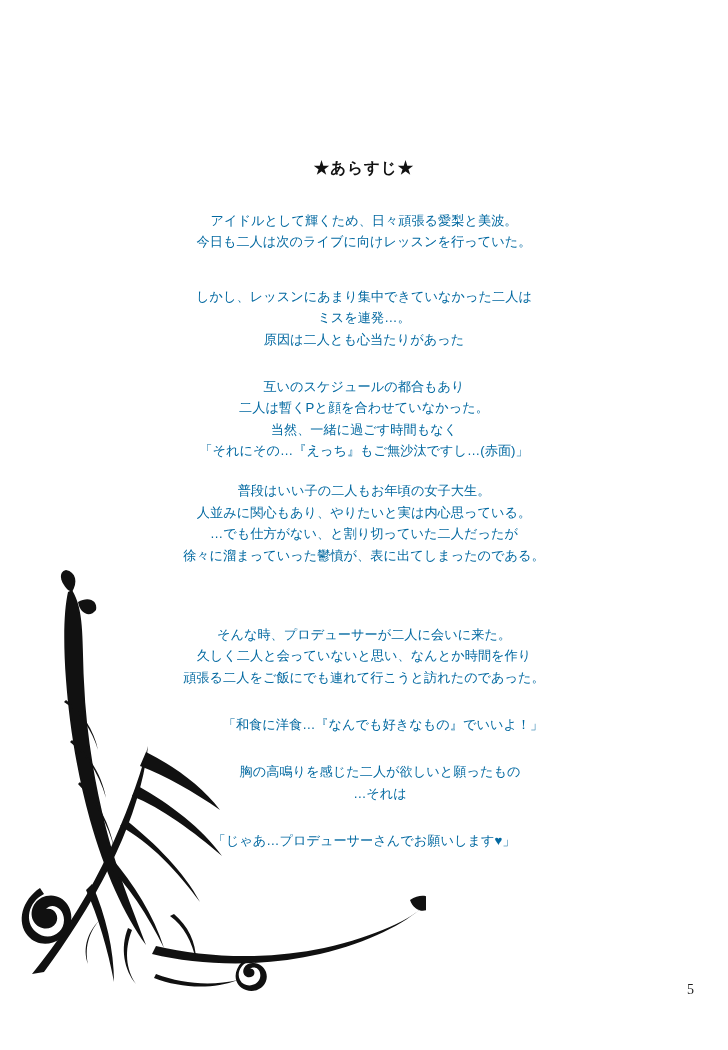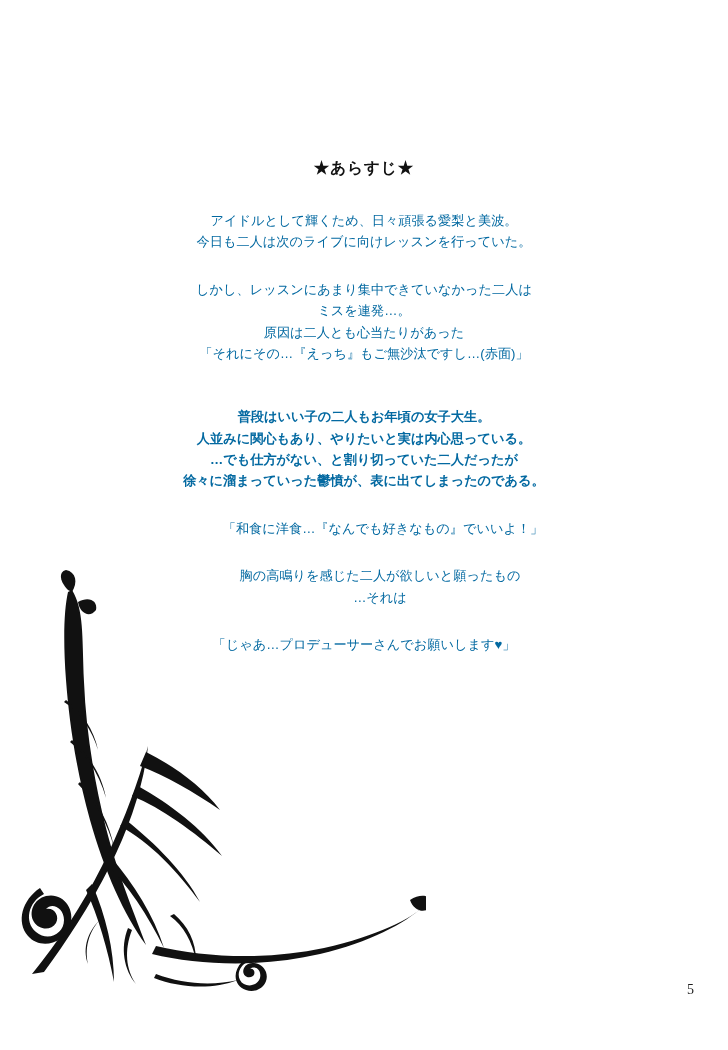--- a/index.html
+++ b/index.html
@@ -31,25 +31,25 @@
     letter-spacing: 1px;
     color: #111;
   }
   .stanza {
     font-size: 13.2px;
     line-height: 1.62;
     color: #0369a1;
     white-space: pre-line;
   }
   .s1 { margin-top: 31px; }
-  .s2 { margin-top: 26px; }
+  .s2 { margin-top: 33px; }
   .s3 { margin-top: 26px; }
   .s4 { margin-top: 26px; }
   .s5 { }
-  .s6 { margin-top: 42px; font-weight: bold; }
+  .s6 { margin-top: 19px; }
   .s8 { margin-top: 58px; }
   .s9 { margin-top: 26px; padding-left: 38px; }
   .s10 { margin-top: 26px; padding-left: 32px; }
   .s11 { margin-top: 26px; }
   .ornament {
     position: absolute;
     left: 6px;
     bottom: 36px;
     width: 420px;
     height: 430px;
@@ -69,25 +69,31 @@
 
 <div class="page">
 
   <div class="content">
     <div class="heading">★あらすじ★</div>
     <div class="stanza s1">アイドルとして輝くため、日々頑張る愛梨と美波。
 今日も二人は次のライブに向けレッスンを行っていた。</div>
     <div class="stanza s2">しかし、レッスンにあまり集中できていなかった二人は
 ミスを連発…。
 原因は二人とも心当たりがあった</div>
+    <div class="stanza s4">互いのスケジュールの都合もあり
+二人は暫くPと顔を合わせていなかった。
+当然、一緒に過ごす時間もなく</div>
     <div class="stanza s5">「それにその…『えっち』もご無沙汰ですし…(赤面)」</div>
     <div class="stanza s6">普段はいい子の二人もお年頃の女子大生。
 人並みに関心もあり、やりたいと実は内心思っている。
 …でも仕方がない、と割り切っていた二人だったが
 徐々に溜まっていった鬱憤が、表に出てしまったのである。</div>
+    <div class="stanza s8">そんな時、プロデューサーが二人に会いに来た。
+久しく二人と会っていないと思い、なんとか時間を作り
+頑張る二人をご飯にでも連れて行こうと訪れたのであった。</div>
     <div class="stanza s9">「和食に洋食…『なんでも好きなもの』でいいよ！」</div>
     <div class="stanza s10">胸の高鳴りを感じた二人が欲しいと願ったもの
 …それは</div>
     <div class="stanza s11">「じゃあ…プロデューサーさんでお願いします♥」</div>
   </div>
 
   <svg class="ornament" viewBox="0 0 420 430">
     <g fill="#111111" stroke="none">
 
       <path d="M62,22 C58,40 57,70 60,110 C63,150 70,200 84,250 C98,300 118,345 140,375 C130,348 112,305 100,258 C88,211 80,160 78,112 C76,64 78,40 66,20 Z"></path>

